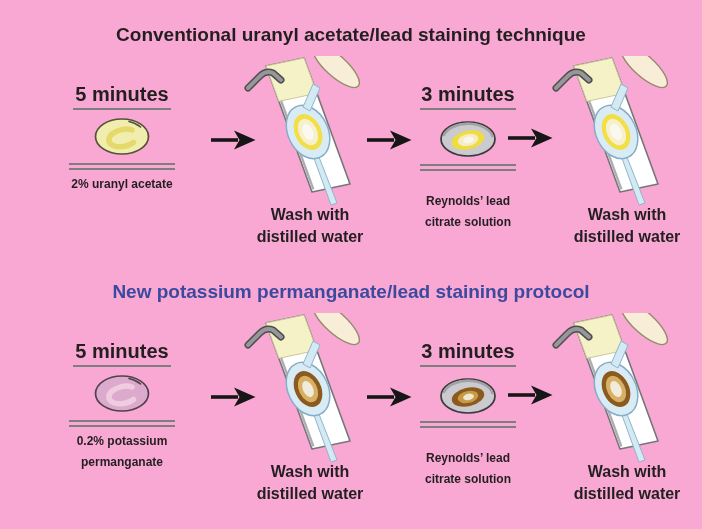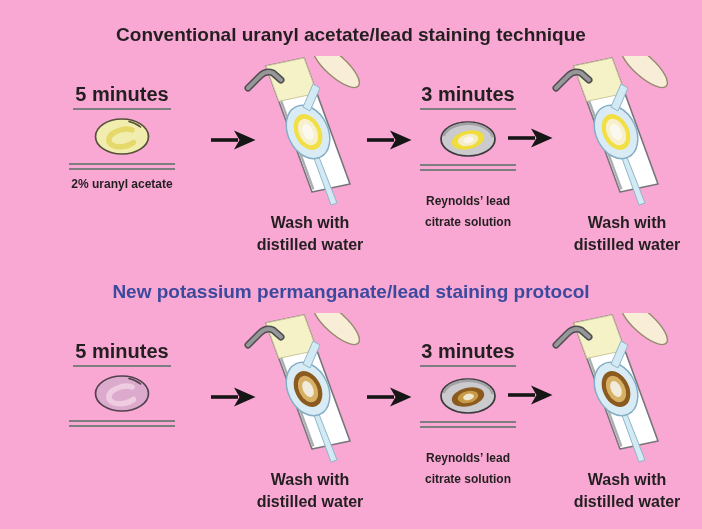--- a/index.html
+++ b/index.html
@@ -25,21 +25,21 @@
   .dish-svg{display:block;width:58px;height:41px;margin:8px auto 0;}
   .reagent-label{font-size:12px;line-height:21px;margin-top:4px;}
   .lead-col .reagent-label{margin-top:20px;}
   .arrow-svg{position:absolute;width:46px;height:22px;}
   .arrow-1{left:210px;top:111px;}
   .arrow-2{left:366px;top:111px;}
   .arrow-3{left:507px;top:109px;}
   .wash-svg{position:absolute;width:118px;height:152px;top:38px;}
   .wash-a{left:244px;} .wash-b{left:552px;}
   .wash-caption{position:absolute;width:170px;top:186px;text-align:center;
-    font-size:16px;line-height:22px;margin-top:8px;}
+    font-size:16px;line-height:22px;}
   .cap-a{left:225px;} .cap-b{left:542px;}
 
   
   .v-yellow{--w1:var(--wash_y1);--w2:var(--wash_y2);--w3:var(--wash_y3);
             --s1:var(--dishs_y1);--s2:var(--dishs_y2);--s3:var(--dishs_y3);}
   .v-brown {--w1:var(--wash_b1);--w2:var(--wash_b2);--w3:var(--wash_b3);
             --s1:var(--dishs_b1);--s2:var(--dishs_b2);--s3:var(--dishs_b3);}
   .d-uranyl{--drop_body:var(--uranyl_body);--drop_ring:var(--uranyl_ring);--drop_edge:var(--uranyl_edge);}
   .d-perm  {--drop_body:var(--perm_body);--drop_ring:var(--perm_ring);--drop_edge:var(--perm_edge);}
   .defs{position:absolute;width:0;height:0;overflow:hidden;}
@@ -151,20 +151,24 @@
   <section class="protocol p2">
     <div class="p-title">New potassium permanganate/lead staining protocol</div>
 
     <div class="col stain-col">
       <div class="time-label">5 minutes</div>
       <div class="rule"></div>
       <svg class="droplet-svg d-perm" viewBox="0 0 64 44">
           <use href="#dropletG"></use>
         </svg>
       <div class="double-rule"></div>
+      <div class="reagent-label">
+        <div>0.2% potassium</div>
+        <div>permanganate</div>
+      </div>
     </div>
 
     <svg class="arrow-svg arrow-1" viewBox="0 0 46 22">
         <use href="#arrowG"></use>
       </svg>
 
     <svg class="wash-svg wash-a v-brown" viewBox="0 0 118 152">
         <use href="#washG"></use>
       </svg>
     <div class="wash-caption cap-a">

